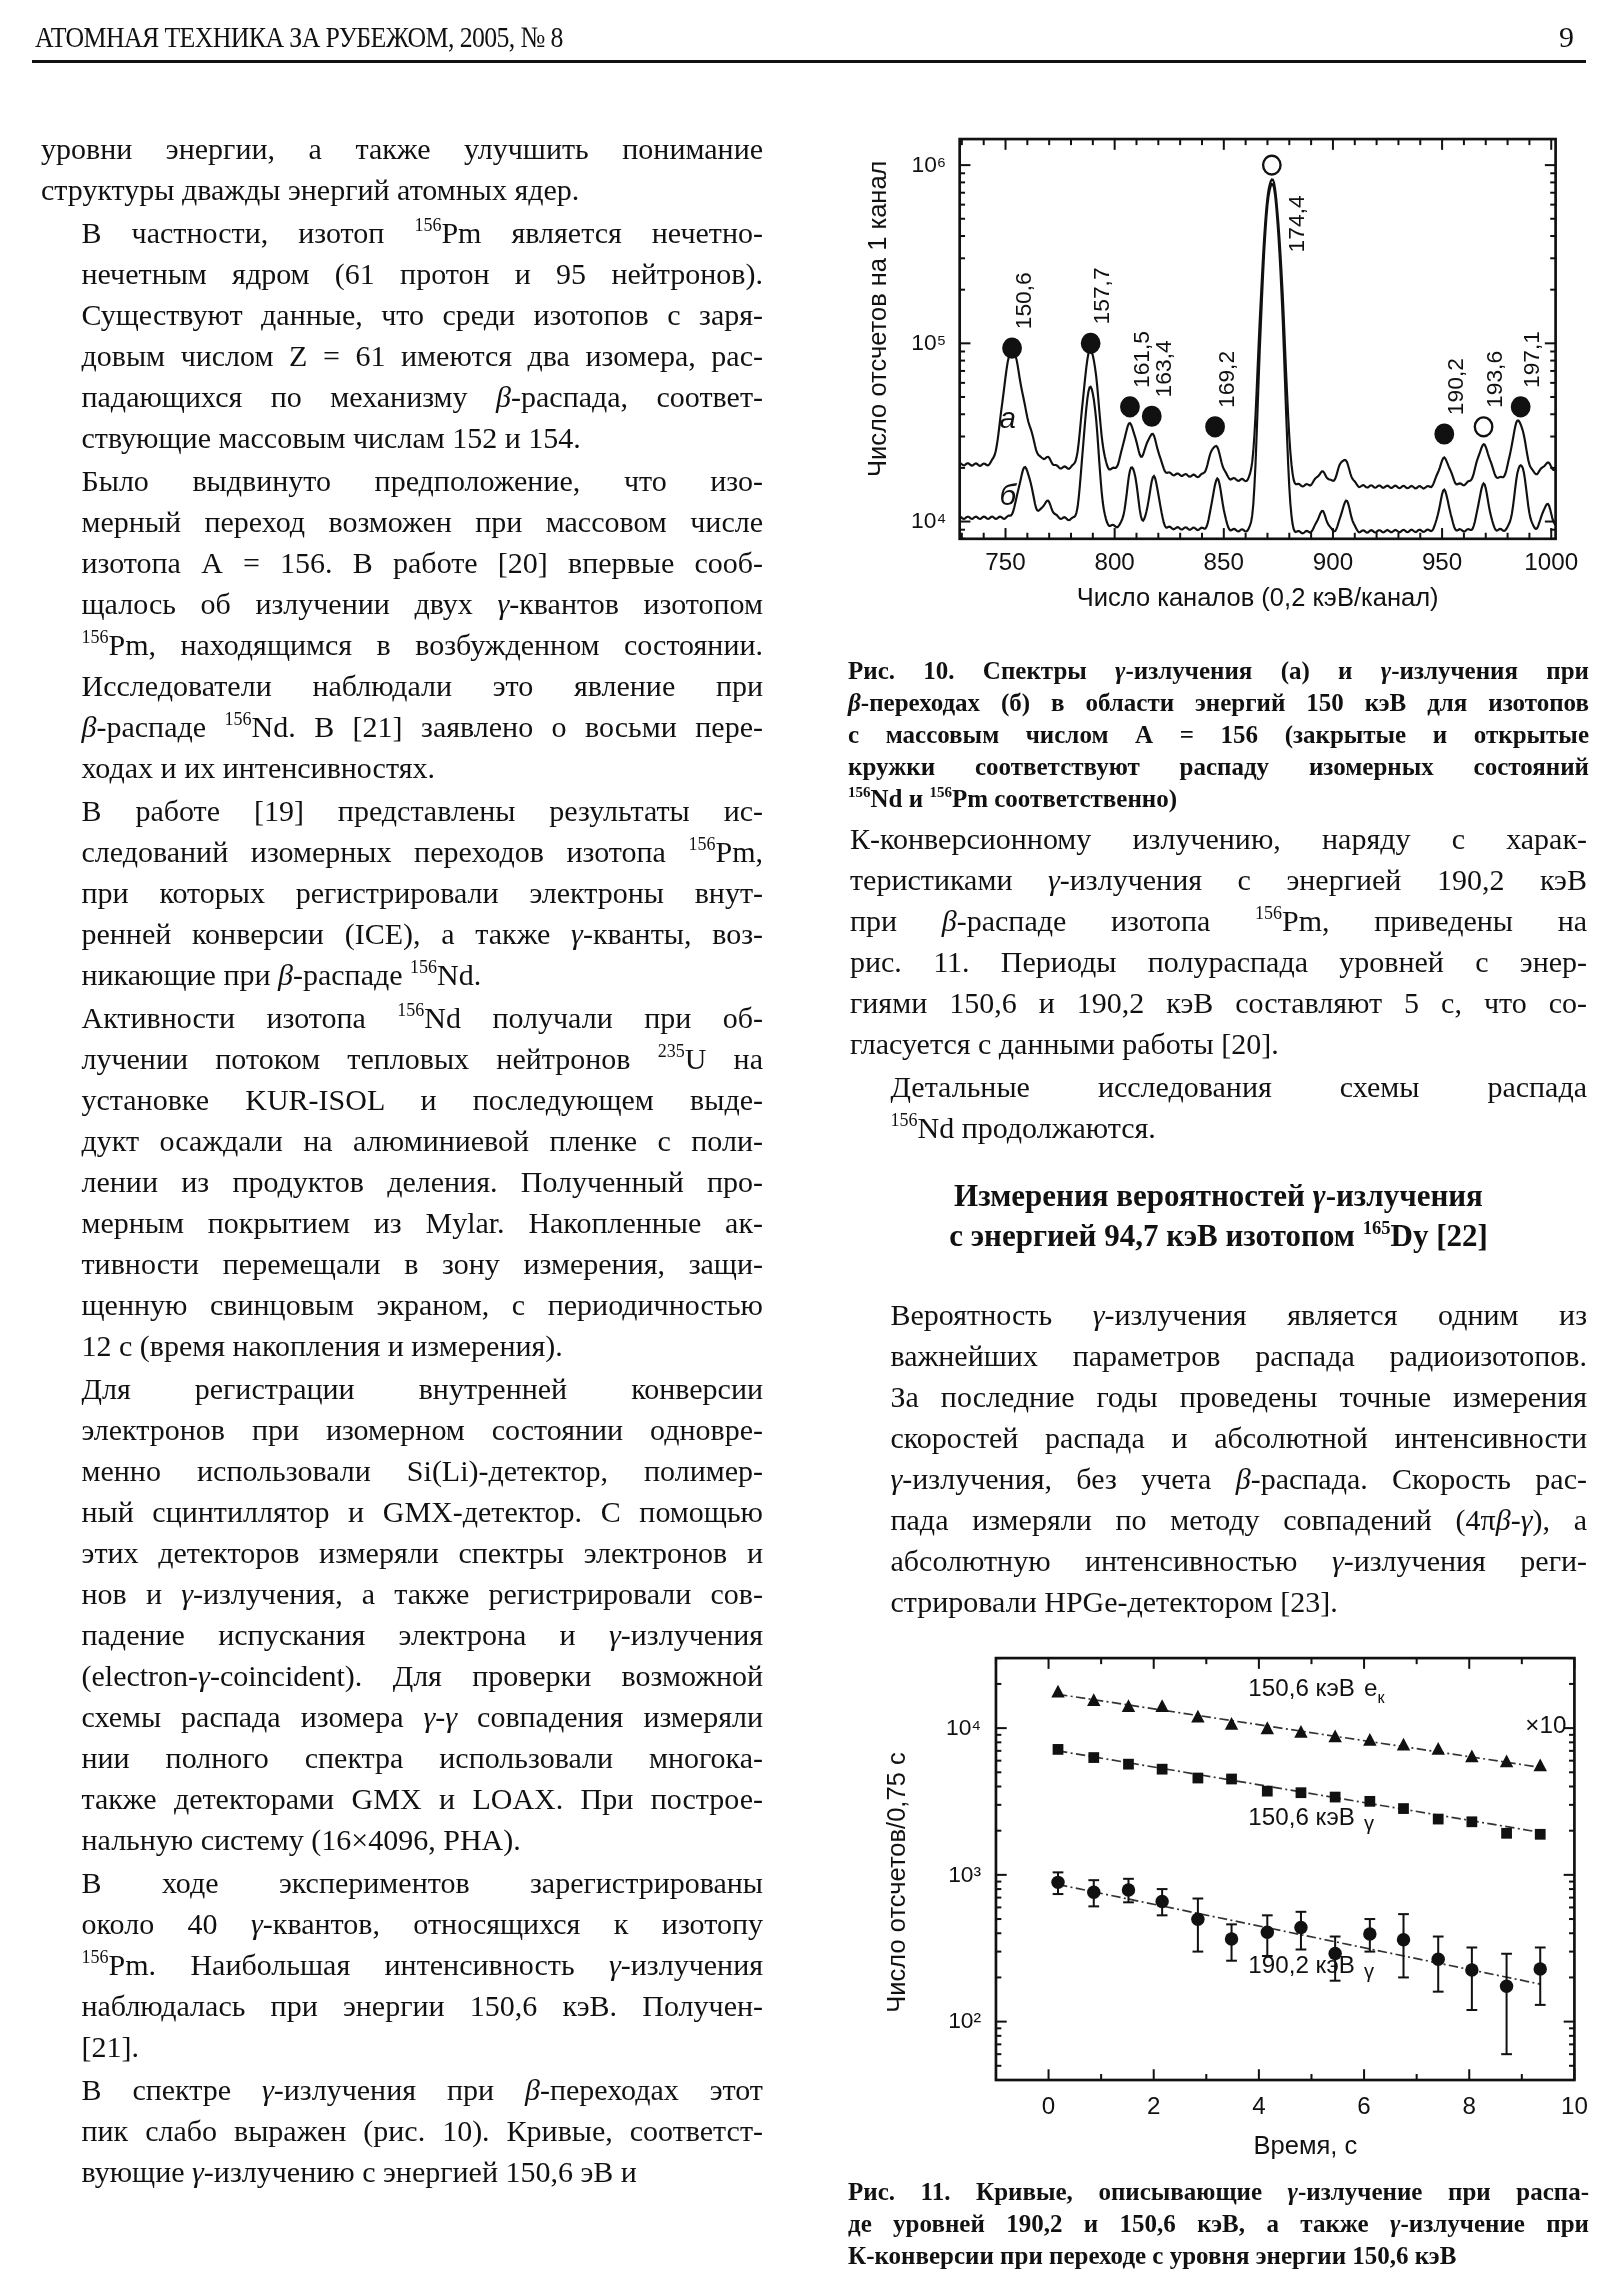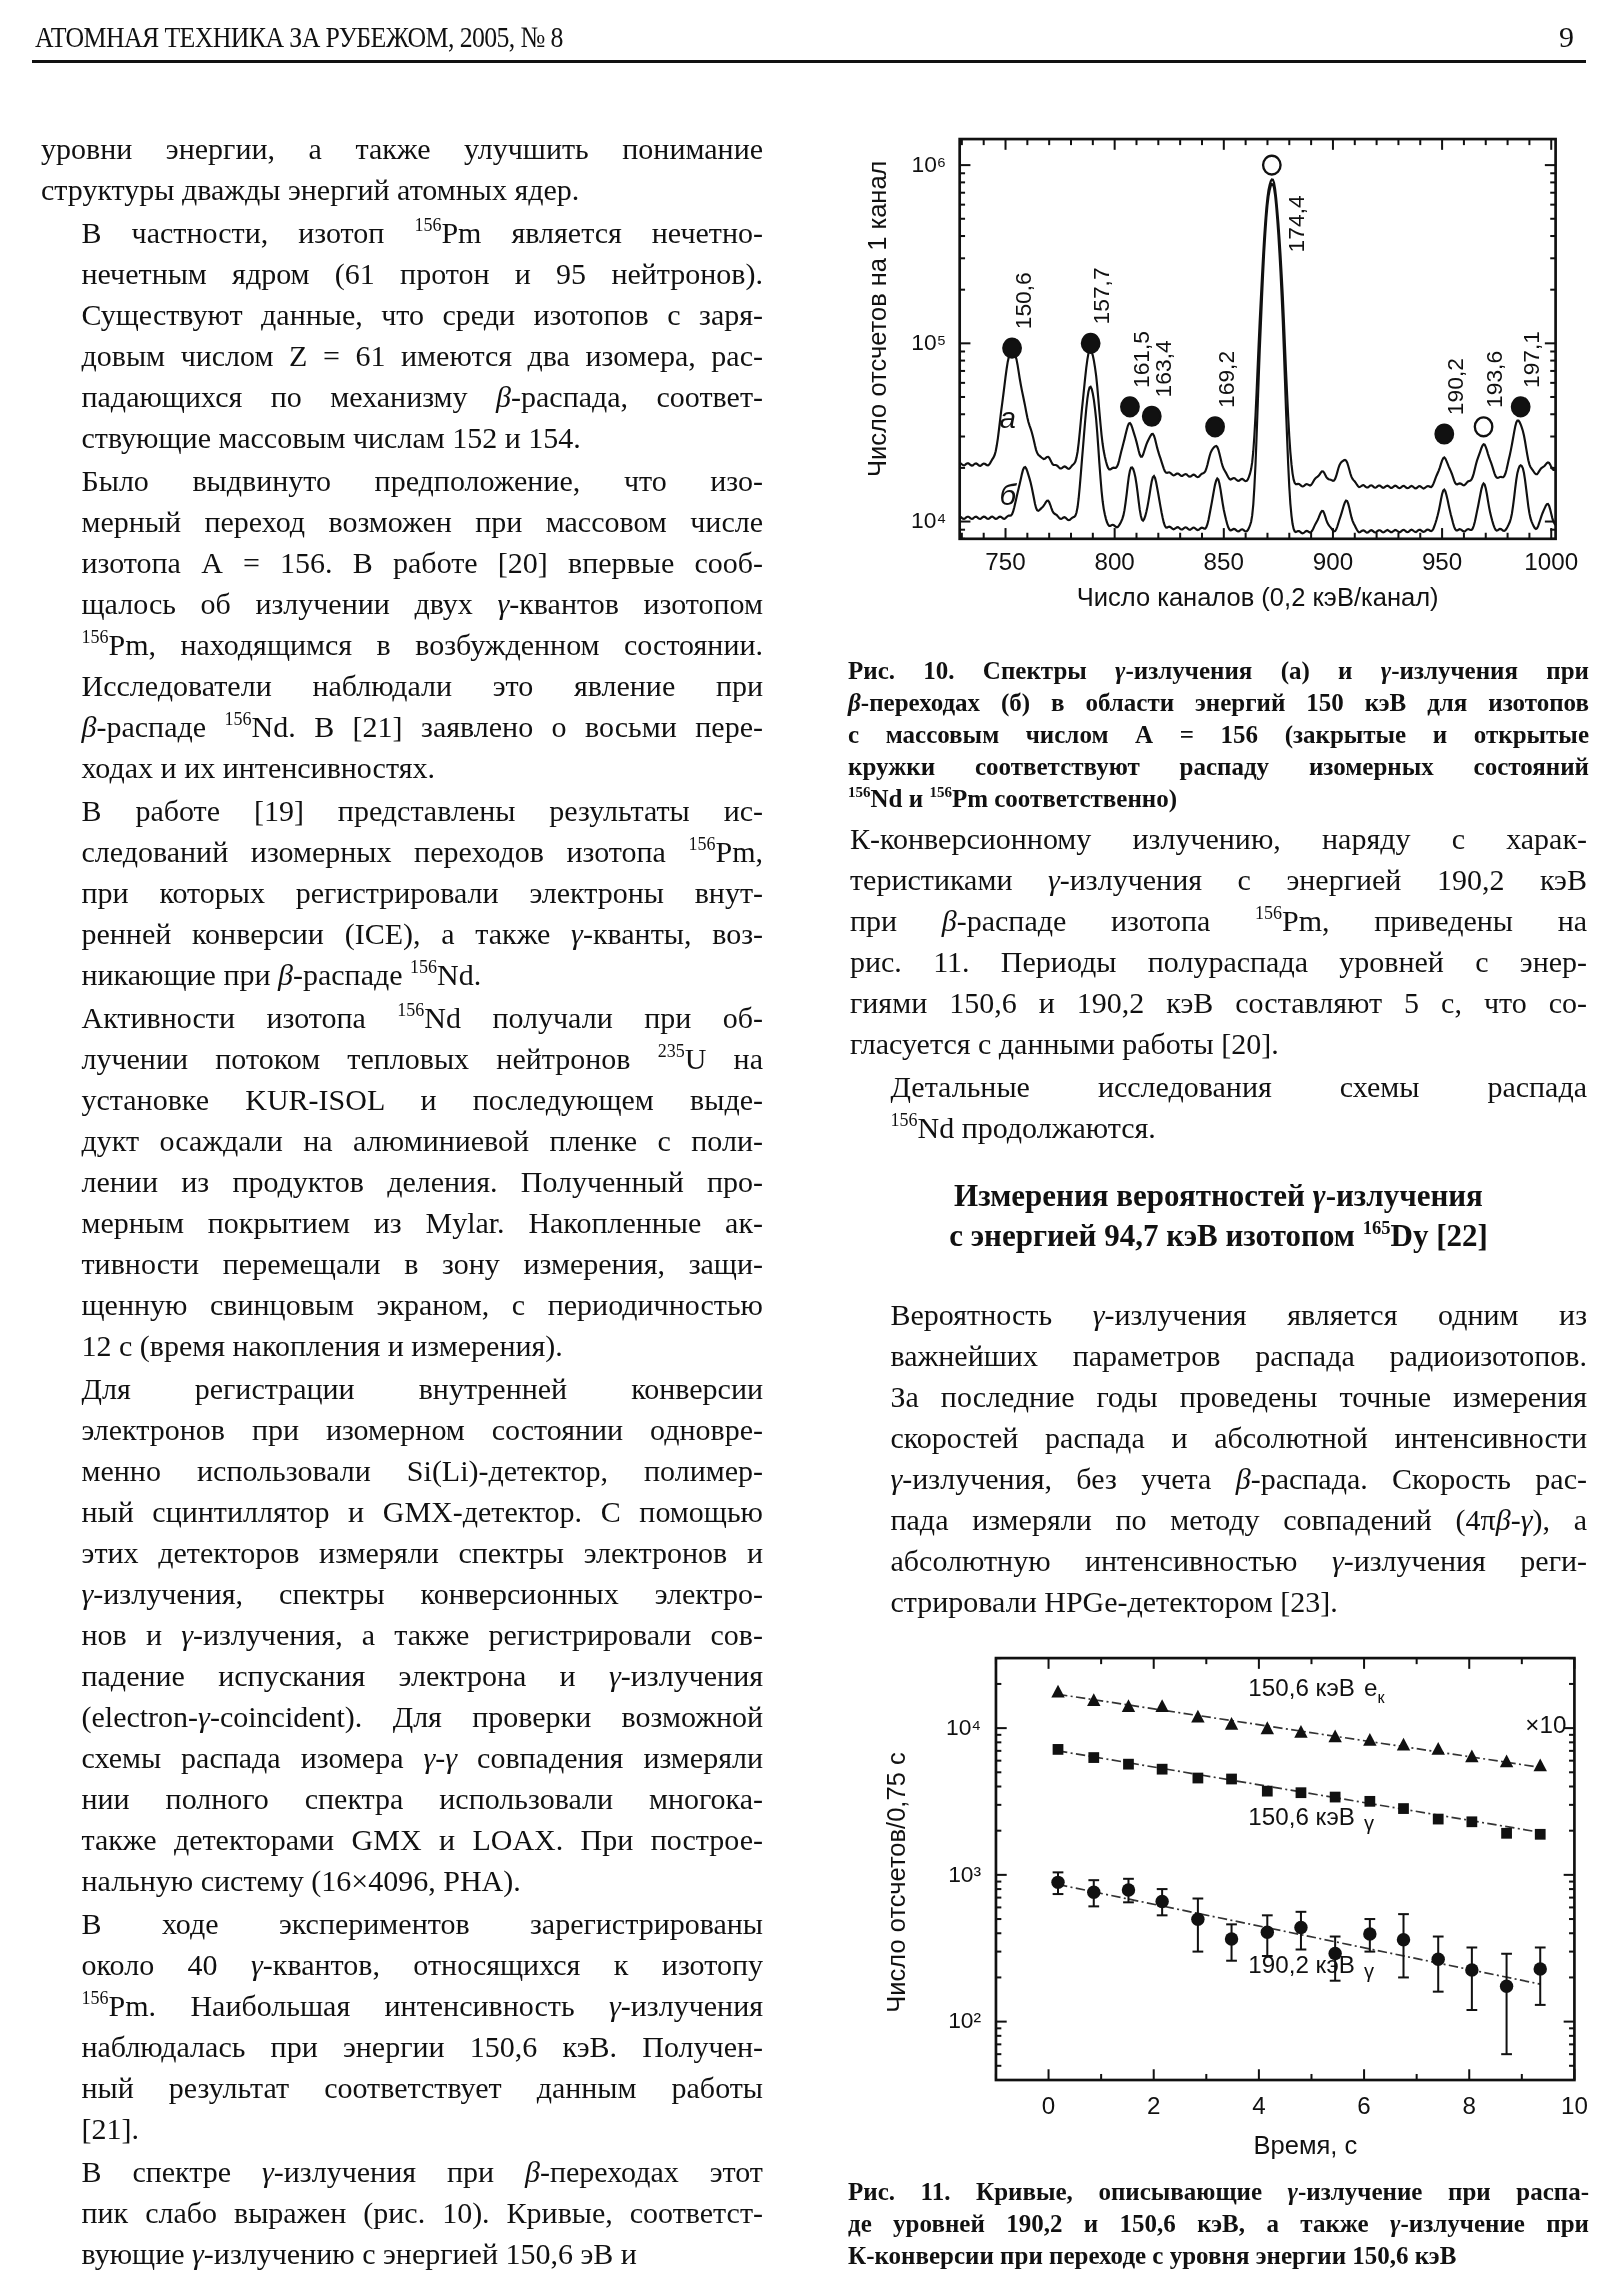--- a/index.html
+++ b/index.html
@@ -74,35 +74,33 @@
       <span class="ln">тивности перемещали в зону измерения, защи-</span>
       <span class="ln">щенную свинцовым экраном, с периодичностью</span>
       <span class="ln last">12 с (время накопления и измерения).</span>
     </p>
     <p class="ind">
       <span class="ln">Для регистрации внутренней конверсии</span>
       <span class="ln">электронов при изомерном состоянии одновре-</span>
       <span class="ln">менно использовали Si(Li)-детектор, полимер-</span>
       <span class="ln">ный сцинтиллятор и GMX-детектор. С помощью</span>
       <span class="ln">этих детекторов измеряли спектры электронов и</span>
-      <span class="ln"><i class="g">γ</i>-излучения, спектры конверсионных электро-</span>
       <span class="ln">нов и <i class="g">γ</i>-излучения, а также регистрировали сов-</span>
       <span class="ln">падение испускания электрона и <i class="g">γ</i>-излучения</span>
       <span class="ln">(electron-<i class="g">γ</i>-coincident). Для проверки возможной</span>
       <span class="ln">схемы распада изомера <i class="g">γ</i>-<i class="g">γ</i> совпадения измеряли</span>
       <span class="ln">нии полного спектра использовали многока-</span>
       <span class="ln">также детекторами GMX и LOAX. При построе-</span>
       <span class="ln last">нальную систему (16×4096, PHA).</span>
     </p>
     <p class="ind">
       <span class="ln">В ходе экспериментов зарегистрированы</span>
       <span class="ln">около 40 <i class="g">γ</i>-квантов, относящихся к изотопу</span>
       <span class="ln"><sup>156</sup>Pm. Наибольшая интенсивность <i class="g">γ</i>-излучения</span>
       <span class="ln">наблюдалась при энергии 150,6 кэВ. Получен-</span>
-      <span class="ln">ный результат соответствует данным работы</span>
       <span class="ln last">[21].</span>
     </p>
     <p class="ind">
       <span class="ln">В спектре <i class="g">γ</i>-излучения при <i class="g">β</i>-переходах этот</span>
       <span class="ln">пик слабо выражен (рис. 10). Кривые, соответст-</span>
       <span class="ln last">вующие <i class="g">γ</i>-излучению с энергией 150,6 эВ и</span>
     </p>
   </div>
 
 <svg id="fig10" width="1613" height="2295" viewBox="0 0 2400 3416">

